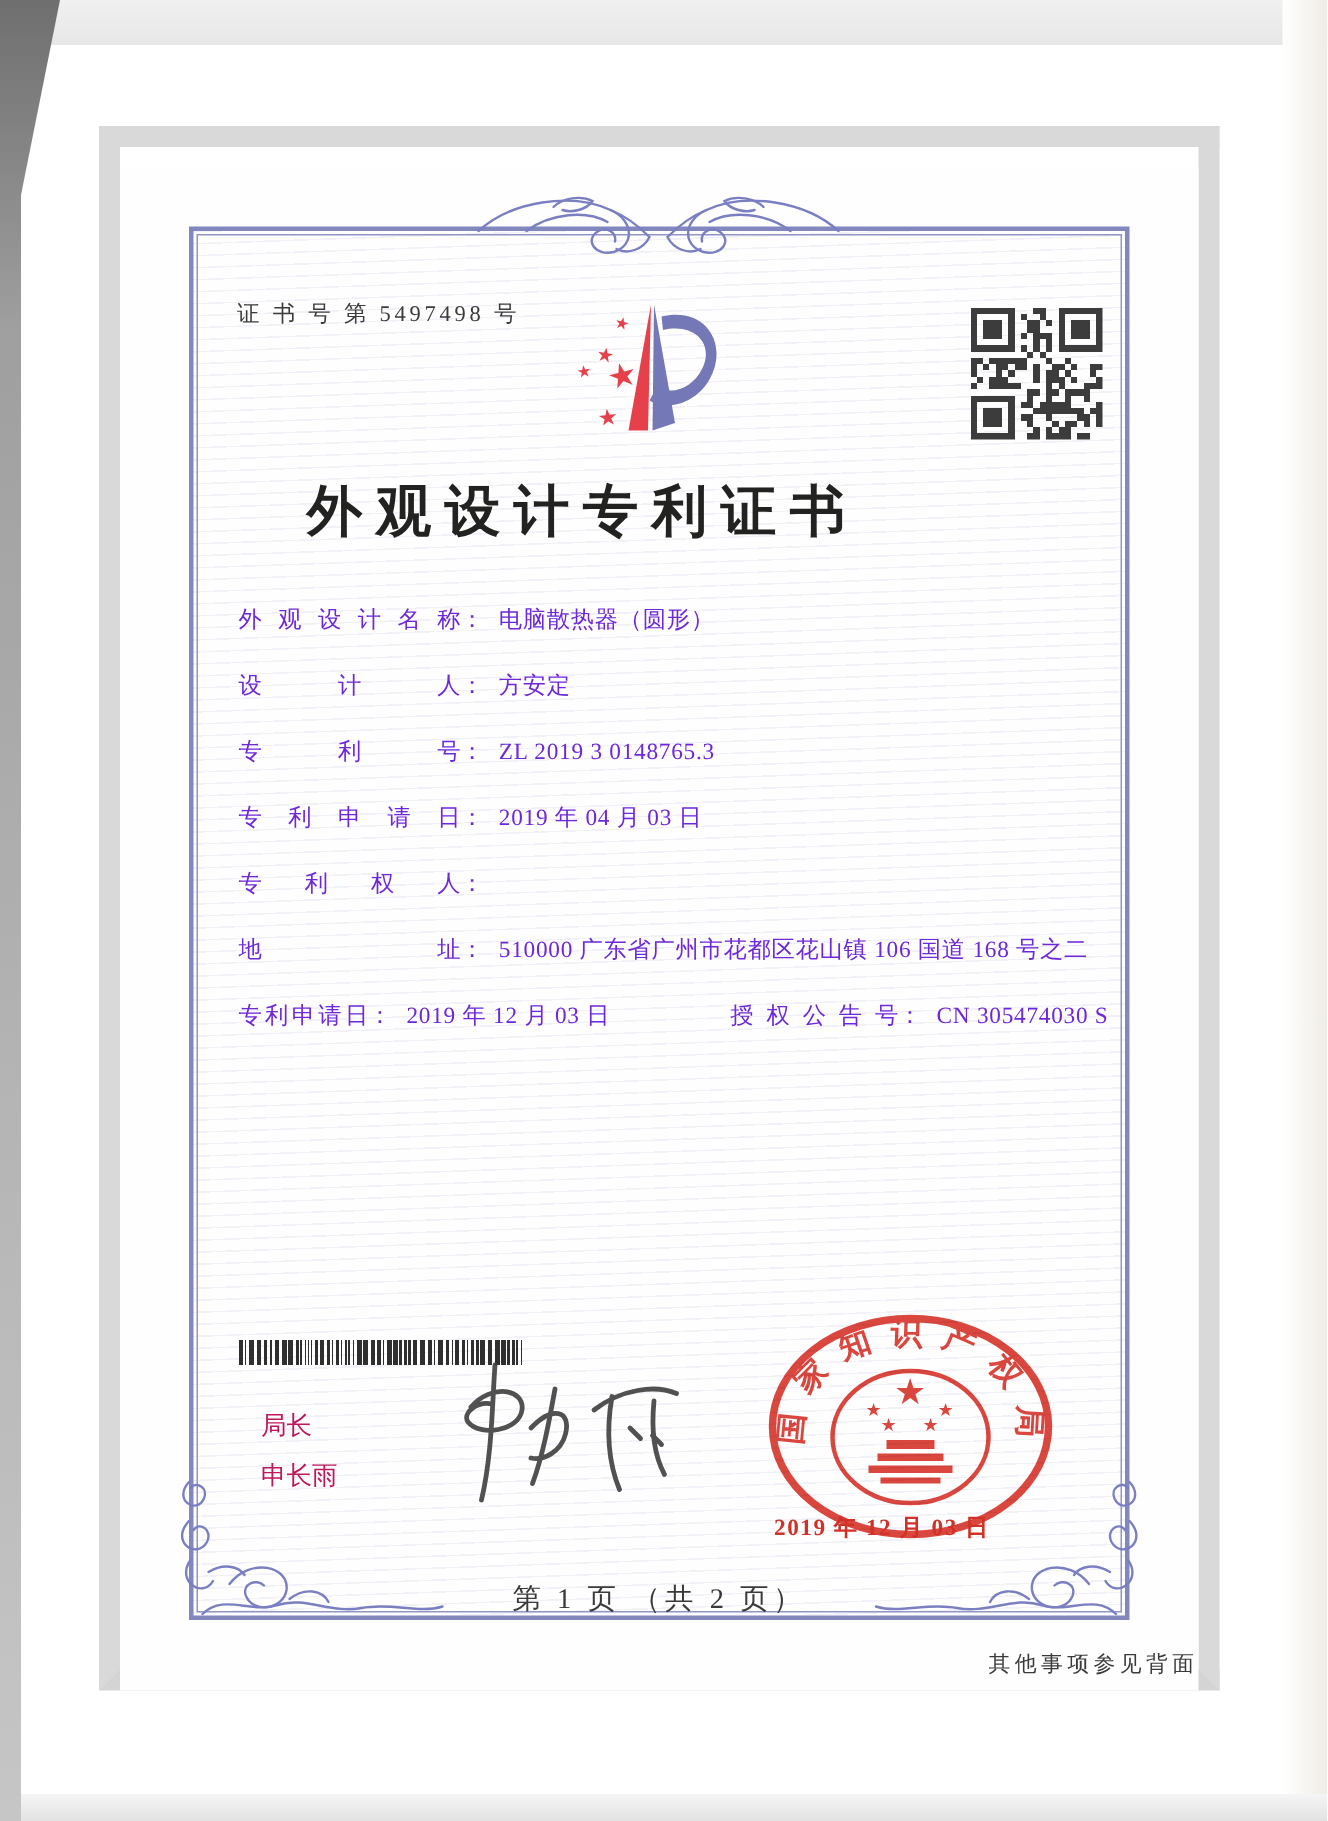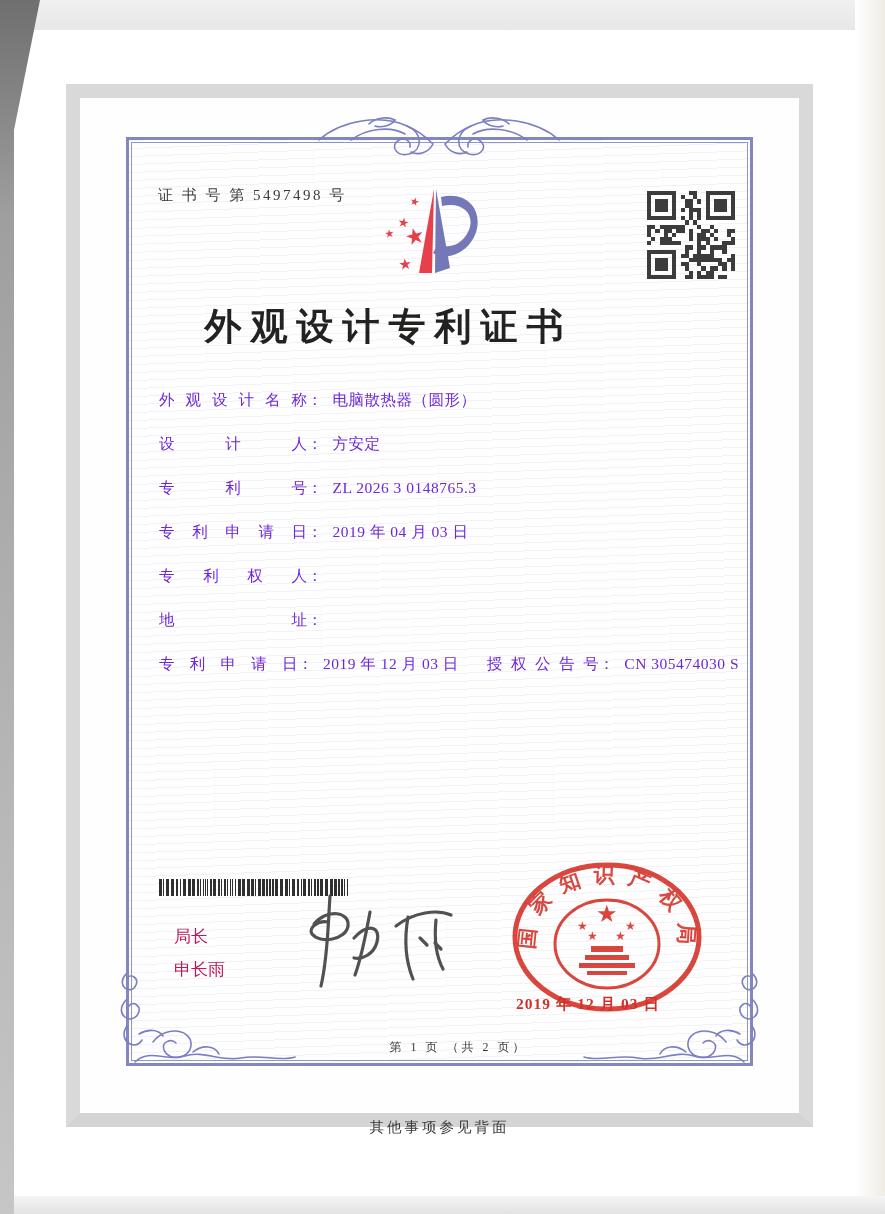--- a/index.html
+++ b/index.html
@@ -12,52 +12,52 @@
     background:linear-gradient(180deg,#6f6f6f,#9f9f9f 18%,#b9b9b9 70%,#c6c6c6);
     clip-path:polygon(0 0,40px 0,14px 130px,14px 100%,0 100%);}
   .edge-right{position:absolute;right:0;top:0;width:30px;height:100%;background:linear-gradient(90deg,#ffffff,#efece5);}
   .edge-bottom{position:absolute;left:0;bottom:0;width:100%;height:18px;background:linear-gradient(180deg,#f5f5f5,#e2e2e2);}
 
   
   .mat{position:absolute;left:66px;top:84px;width:747px;height:1043px;box-sizing:border-box;
     border:14px solid #d9d9d9;border-bottom-color:#d4d4d4;background:#ffffff;}
 
   
-  .paper{position:absolute;left:80px;top:98px;width:719px;height:1015px;background:#fffefe;}
+  .paper{position:absolute;left:80px;top:112px;width:719px;height:1015px;background:#fffefe;}
 
   .cert-border{position:absolute;left:46px;top:39px;width:627px;height:929px;box-sizing:border-box;
     border:3px solid #8287bd;
     background-image:repeating-linear-gradient(178deg,rgba(122,127,190,0.10) 0 1px,rgba(255,255,255,0) 1px 8px);}
   .cert-border::before{content:"";position:absolute;inset:2px;border:1px solid #9095c6;pointer-events:none;}
 
   .abs{position:absolute;}
   .cert-no{left:78px;top:88px;font-size:15px;letter-spacing:2.5px;color:#3b3b3b;}
   .title{left:46px;top:204px;width:525px;text-align:center;font-size:37px;font-weight:600;
     letter-spacing:9px;color:#222220;}
 
   .fields{left:79px;top:290px;width:580px;font-size:15.5px;color:#6d28d9;}
   .frow{height:44px;display:flex;align-items:flex-start;line-height:23px;white-space:nowrap;}
   .flabel{display:inline-block;width:148px;text-align:justify;text-align-last:justify;}
   .fcolon{display:inline-block;margin-right:10px;}
   .fvalue{letter-spacing:0.5px;}
-  .grant-cell2{margin-left:28px;}
+  .grant-cell2{margin-left:80px;}
   .glabel{display:inline-block;width:112px;text-align:justify;text-align-last:justify;}
 
   .paras{left:62px;top:594px;width:601px;font-size:15.5px;line-height:26.5px;color:#33302c;text-align:justify;}
   .paras p{margin:0;text-indent:2em;}
 
   .barcode{left:79px;top:781px;width:192px;height:17px;}
   .signer{left:94px;top:822px;font-size:17px;line-height:33px;color:#be185d;}
   .signature{left:204px;top:792px;}
 
   .seal-svg{left:427px;top:754px;mix-blend-mode:multiply;opacity:.93;}
   .seal-date{left:436px;top:896px;font-size:15.5px;letter-spacing:1px;color:#d03228;font-weight:600;}
 
-  .page-ind{left:46px;top:941px;width:627px;text-align:center;font-size:12px;letter-spacing:3px;color:#3a3a3a;padding-left:19px;}
-  .back-note{left:0;top:988px;width:719px;text-align:center;font-size:14.5px;letter-spacing:3px;color:#3a3a3a;margin-top:32px;}
+  .page-ind{left:46px;top:941px;width:627px;text-align:center;font-size:19px;letter-spacing:3px;color:#3a3a3a;}
+  .back-note{left:0;top:988px;width:719px;text-align:right;font-size:14.5px;letter-spacing:3px;color:#3a3a3a;}
 
   .ornament-top{left:231px;top:12px;}
   .flourish-bl{left:29px;top:872px;}
   .flourish-br{left:500px;top:872px;transform:scaleX(-1);}
 
   .logo-svg{left:303px;top:88px;}
   .qr-svg{left:567px;top:93px;}
 </style>
 </head>
 <body>
@@ -357,34 +357,35 @@
           <span class="fvalue">电脑散热器（圆形）</span>
       </div>
       <div class="frow">
         <span class="flabel">设计人</span>
           <span class="fcolon">：</span>
           <span class="fvalue">方安定</span>
       </div>
       <div class="frow">
         <span class="flabel">专利号</span>
           <span class="fcolon">：</span>
-          <span class="fvalue">ZL 2026 3 0148765.3</span>
+          <span class="fvalue">ZL 2019 3 0148765.3</span>
       </div>
       <div class="frow">
         <span class="flabel">专利申请日</span>
           <span class="fcolon">：</span>
           <span class="fvalue">2019 年 04 月 03 日</span>
       </div>
       <div class="frow">
         <span class="flabel">专利权人</span>
           <span class="fcolon">：</span>
       </div>
       <div class="frow">
         <span class="flabel">地址</span>
           <span class="fcolon">：</span>
+          <span class="fvalue">510000 广东省广州市花都区花山镇 106 国道 168 号之二</span>
       </div>
       <div class="frow">
         <span class="flabel">专利申请日</span>
           <span class="fcolon">：</span>
           <span class="fvalue">2019 年 12 月 03 日</span>
         <span class="grant-cell2"><span class="glabel">授权公告号</span><span class="fcolon">：</span><span class="fvalue">CN 305474030 S</span></span>
       </div>
     </div>
 
 

